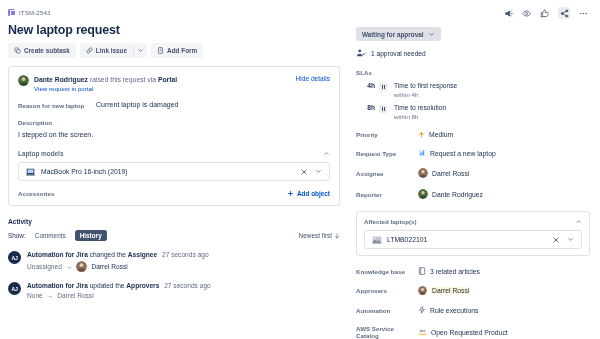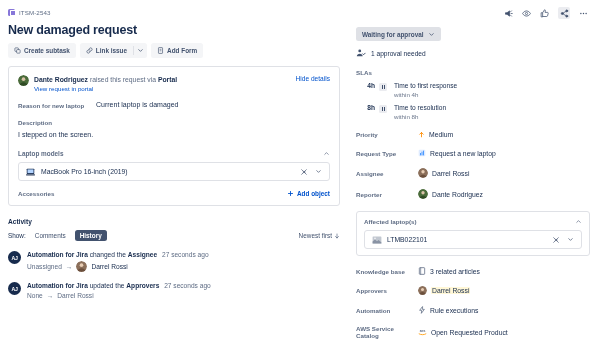--- a/index.html
+++ b/index.html
@@ -143,21 +143,21 @@
 
 <div class="page">
 
   <div class="left">
 
     <div class="breadcrumb">
       <span class="bc-badge"></span>
       <span class="bc-text">ITSM-2543</span>
     </div>
 
-    <div class="title">New damaged request</div>
+    <div class="title">New laptop request</div>
 
     <div class="toolbar">
       <button class="btn">
         <span class="ico">
           <svg width="7" height="7" viewBox="0 0 24 24" fill="none" stroke="#42526e" stroke-width="2.2">
             <rect x="3" y="3" width="12" height="12" rx="2"></rect>
               <rect x="9" y="9" width="12" height="12" rx="2" fill="#f4f5f7"></rect>
           </svg>
         </span>
         <span>Create subtask</span>

